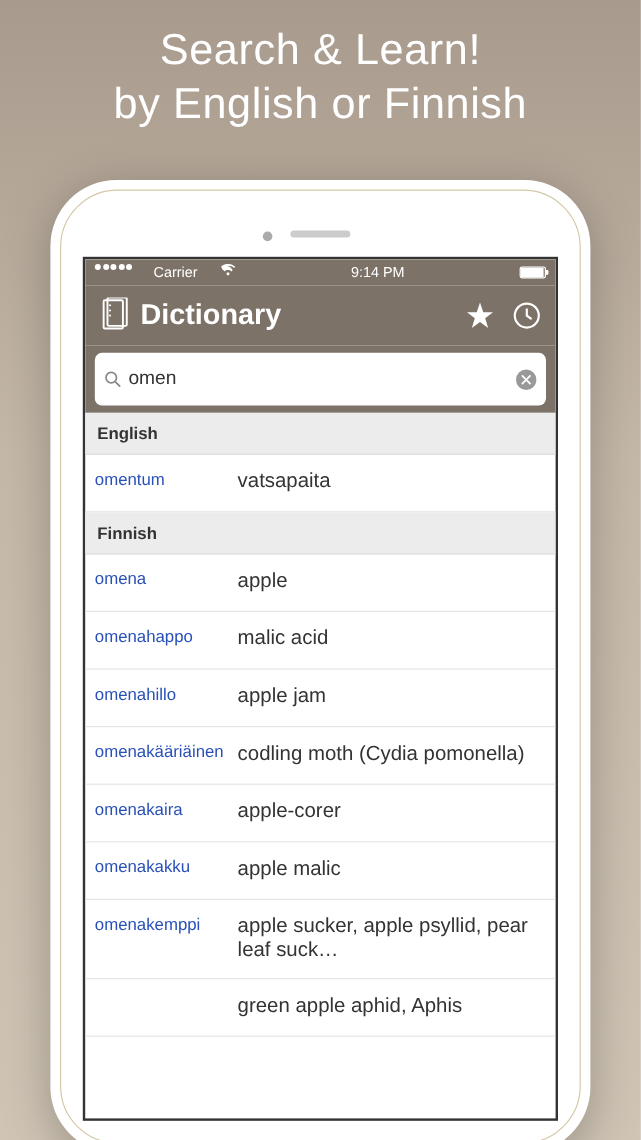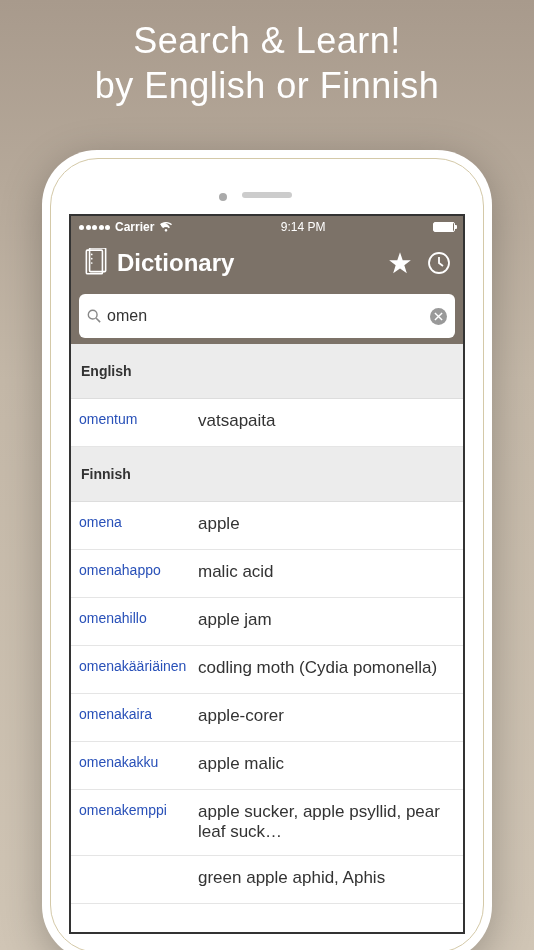--- a/index.html
+++ b/index.html
@@ -9,40 +9,40 @@
     
     .phone { position: absolute; top: 150px; left: 50%; transform: translateX(-50%); width: 450px; }
     .phone-body { background: #fff; border-radius: 55px; padding: 8px; box-shadow: 0 10px 40px rgba(0,0,0,0.25); }
     .phone-inner { background: #fff; border-radius: 48px; padding: 55px 18px 18px; border: 1px solid #d4c9a8; }
     .phone-speaker { position: absolute; top: 42px; left: 50%; transform: translateX(-50%); width: 50px; height: 6px; background: #ccc; border-radius: 3px; }
     .phone-camera { position: absolute; top: 43px; left: calc(50% - 48px); width: 8px; height: 8px; background: #aaa; border-radius: 50%; }
     
     .screen { background: #fff; border: 2px solid #333; width: 100%; height: 720px; overflow: hidden; }
     
     .status-bar { background: #7c7268; color: #fff; height: 22px; display: flex; align-items: center; justify-content: space-between; padding: 0 8px; font-size: 12px; }
-    .status-left { display: flex; align-items: center; gap: 5px; font-weight: bold; }
+    .status-left { display: flex; gap: 18px; }
     .status-dots { display: flex; gap: 1.5px; }
     .status-dot { width: 5px; height: 5px; border-radius: 50%; background: #fff; }
     .status-right { display: flex; align-items: center; gap: 5px; }
     .battery { width: 22px; height: 10px; border: 1px solid #fff; border-radius: 2px; position: relative; }
     .battery::after { content: ''; position: absolute; right: -3px; top: 2px; width: 2px; height: 4px; background: #fff; border-radius: 0 1px 1px 0; }
     .battery-fill { background: #fff; width: 95%; height: 100%; }
     
     .nav-bar { background: #7c7268; height: 50px; display: flex; align-items: center; padding: 0 12px; color: #fff; }
     .nav-icon-book { width: 26px; height: 30px; margin-right: 8px; }
     .nav-title { font-size: 24px; font-weight: 700; flex: 1; }
     .nav-star { margin-right: 14px; }
     
     .search-bar { background: #7c7268; padding: 6px 8px; }
     .search-input-wrap { background: #fff; border-radius: 6px; height: 44px; display: flex; align-items: center; padding: 0 8px; }
     .search-icon { color: #888; margin-right: 6px; }
     .search-input { border: none; outline: none; flex: 1; font-size: 16px; color: #333; background: transparent; }
     .clear-icon { width: 17px; height: 17px; background: #999; border-radius: 50%; display: flex; align-items: center; justify-content: center; }
     
-    .section-header { background: #ececec; padding: 19px 10px; font-size: 14px; font-weight: 600; color: #333; border-bottom: 1px solid #ddd; }
+    .section-header { background: #ececec; padding: 9px 10px; font-size: 14px; font-weight: 600; color: #333; border-bottom: 1px solid #ddd; }
     .row { display: flex; border-bottom: 1px solid #e5e5e5; padding: 12px 8px; min-height: 48px; align-items: flex-start; }
     .term { color: #2850b8; font-size: 14px; width: 115px; flex-shrink: 0; word-break: break-word; line-height: 1.2; }
     .def { color: #333; font-size: 17px; flex: 1; line-height: 1.2; padding-left: 4px; }
   </style>
 </head>
 <body>
 
 <div class="promo-title">
   <div>Search &amp; Learn!</div>
   <div>by English or Finnish</div>

